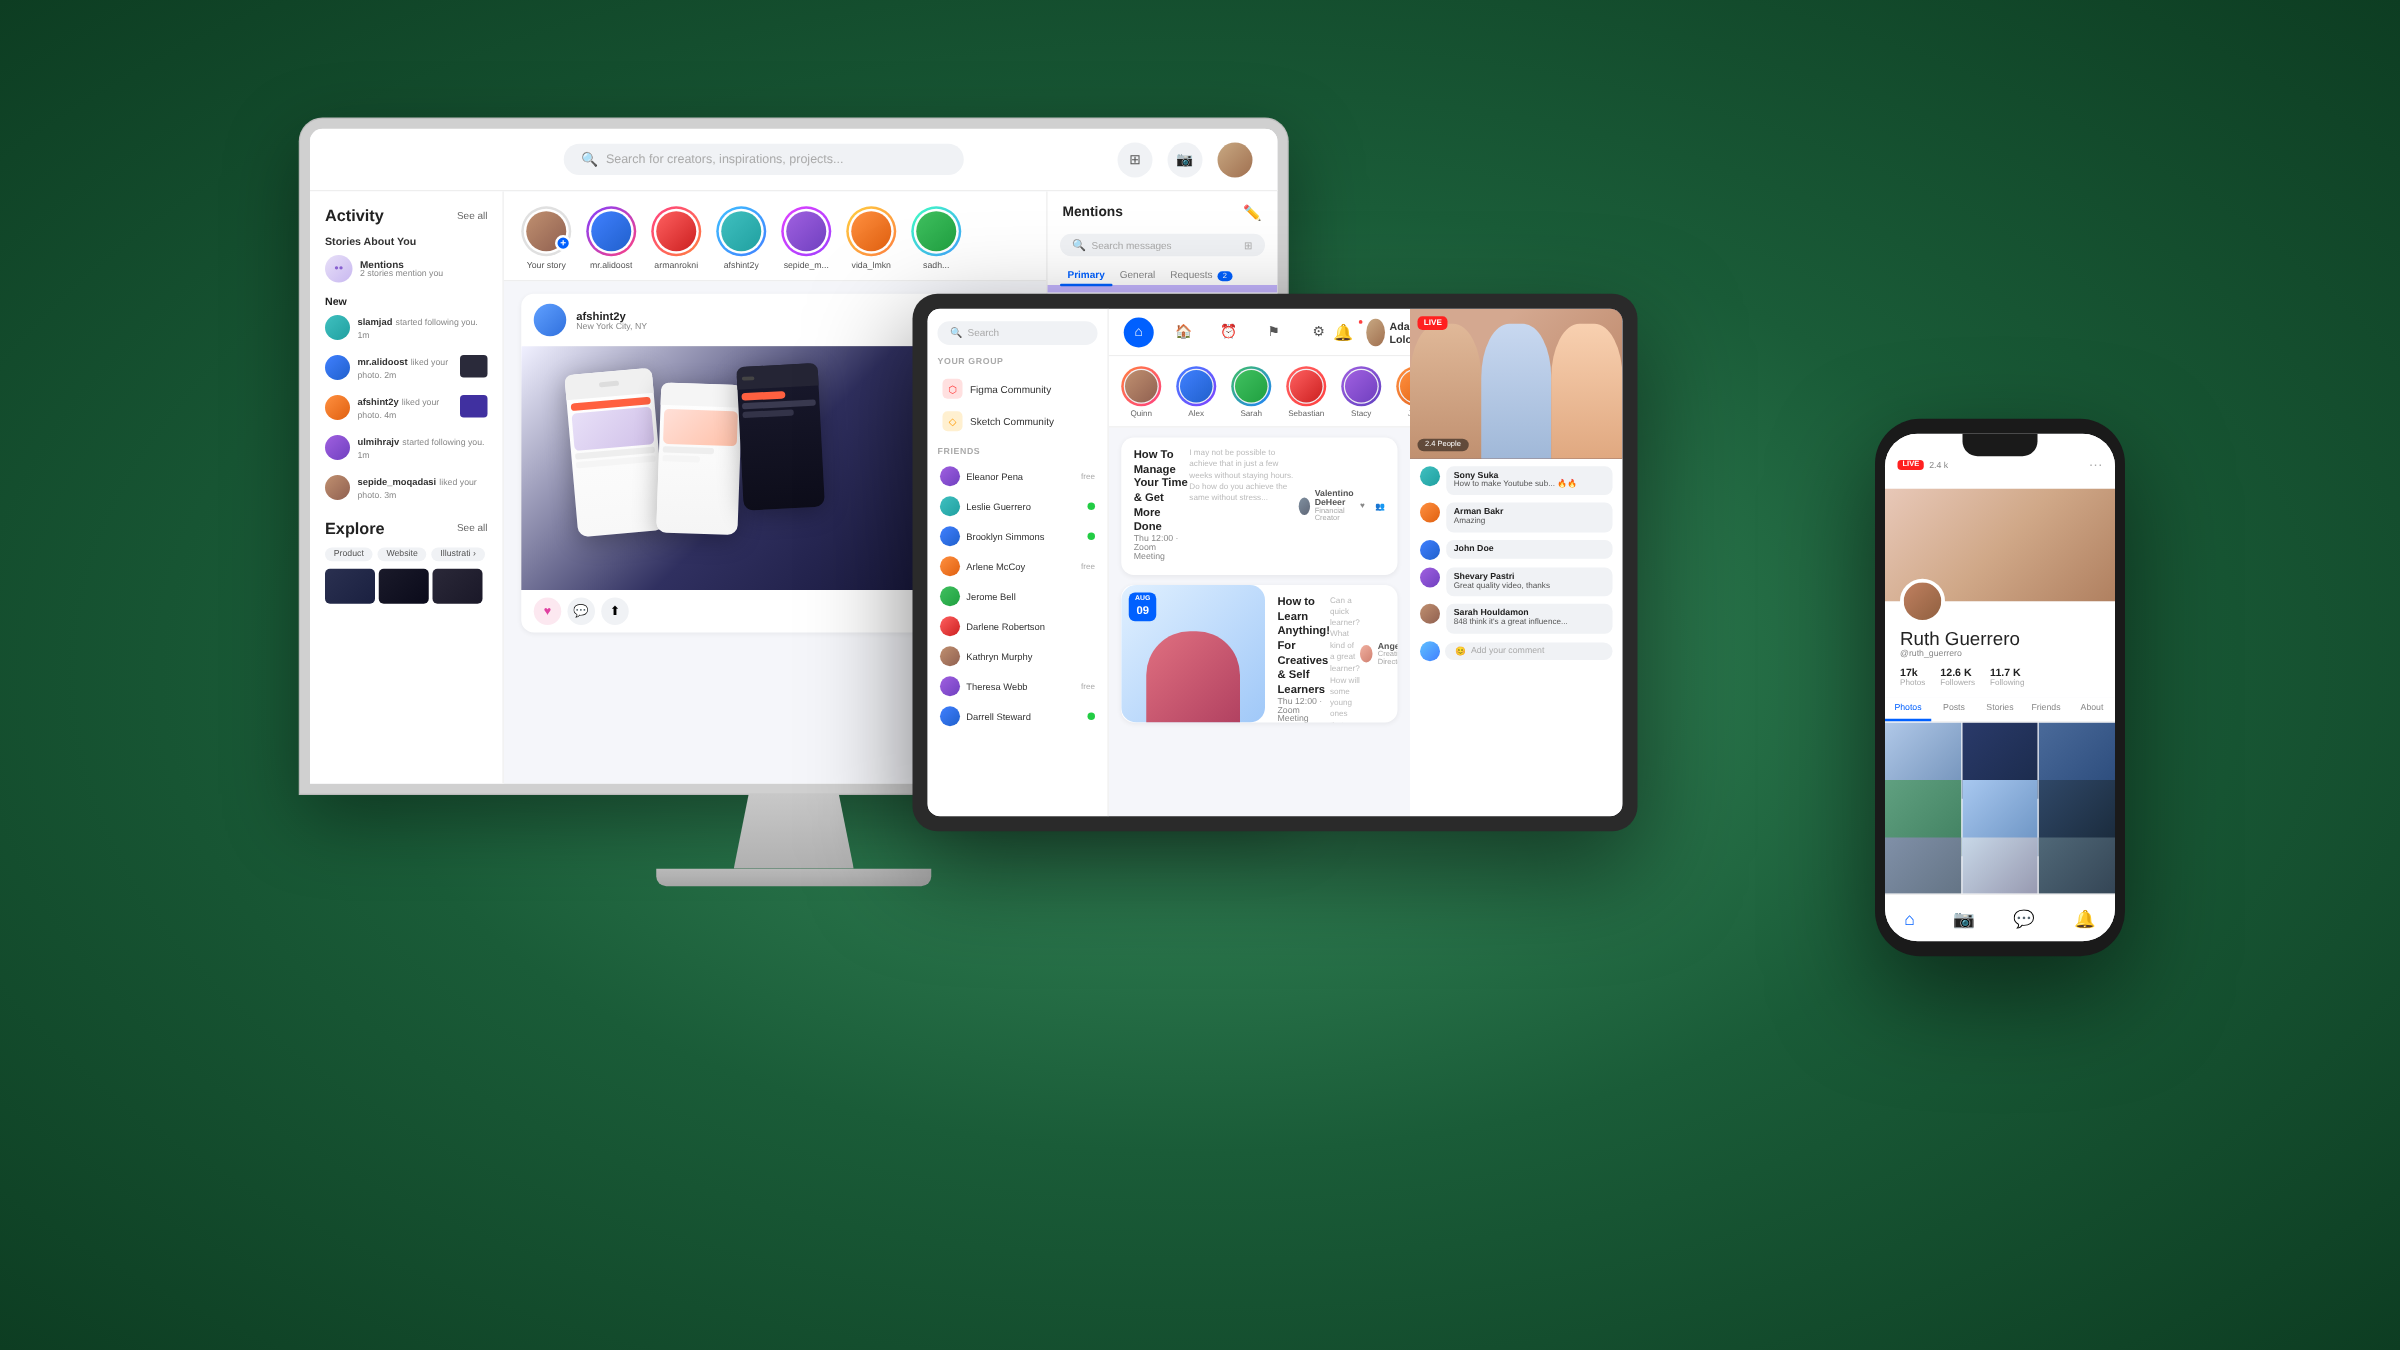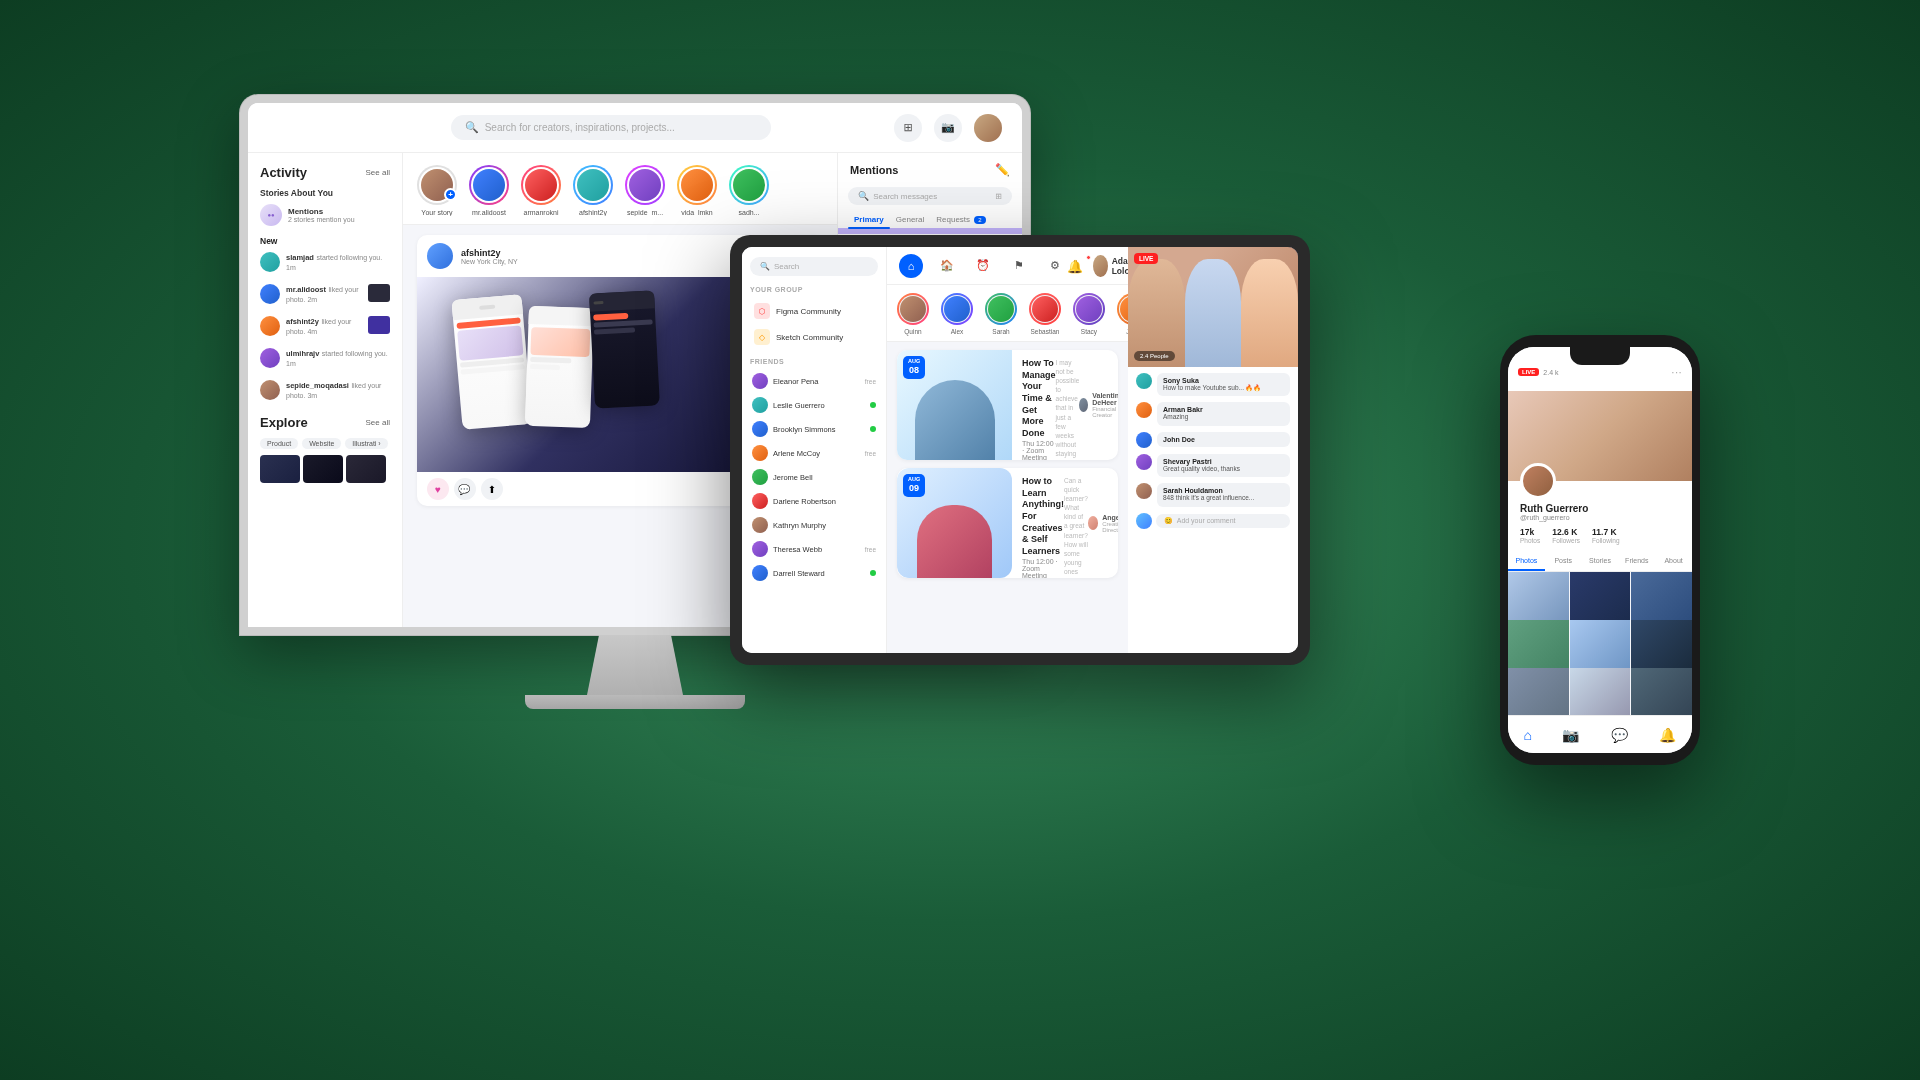--- a/index.html
+++ b/index.html
@@ -1175,22 +1175,22 @@
       border: 3px solid #fff;
     }
 
     .phone-profile-info {
       background: #fff;
       padding: 22px 12px 8px;
       flex-shrink: 0;
     }
 
     .phone-profile-name {
-      font-size: 10px;
-      font-weight: 700;
+      font-size: 15px;
+      font-weight: 400;
       color: #222;
     }
 
     .phone-profile-handle {
       font-size: 7px;
       color: #888;
     }
 
     .phone-stats-row {
       display: flex;
@@ -1709,27 +1709,20 @@
                 </div>
               </div>
               <span class="tablet-story-name">Jose</span>
             </div>
 
           </div>
 
           <div class="tablet-posts">
 
             <div class="event-card">
-              <div class="event-image event-img-person1">
-                <div class="event-date-badge">
-                  <span class="event-date-month">AUG</span>
-                  <span class="event-date-day">08</span>
-                </div>
-                <div class="person-silhouette"></div>
-              </div>
               <div class="event-info">
                 <div>
                   <div class="event-title">How To Manage Your Time &amp; Get More Done</div>
                   <div class="event-subtitle">Thu 12:00 · Zoom Meeting</div>
                 </div>
                 <div class="event-desc">I may not be possible to achieve that in just a few weeks without staying hours. Do how do you achieve the same without stress...</div>
                 <div class="event-host">
                   <div class="event-host-avatar"></div>
                   <div>
                     <div class="event-host-name">Valentino DeHeer</div>

